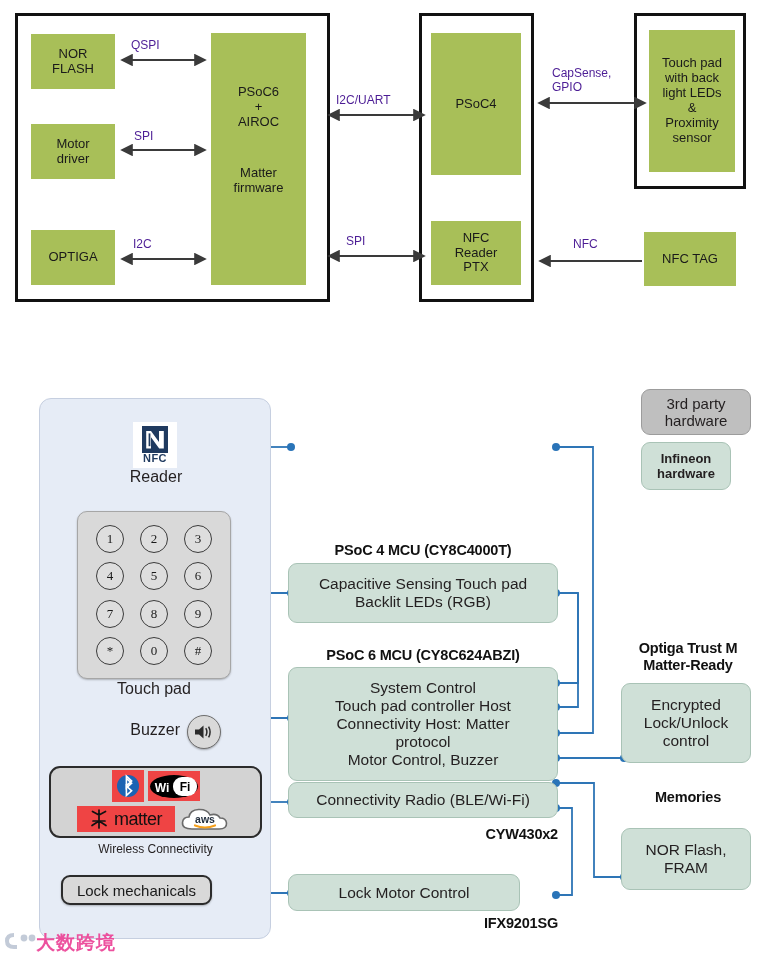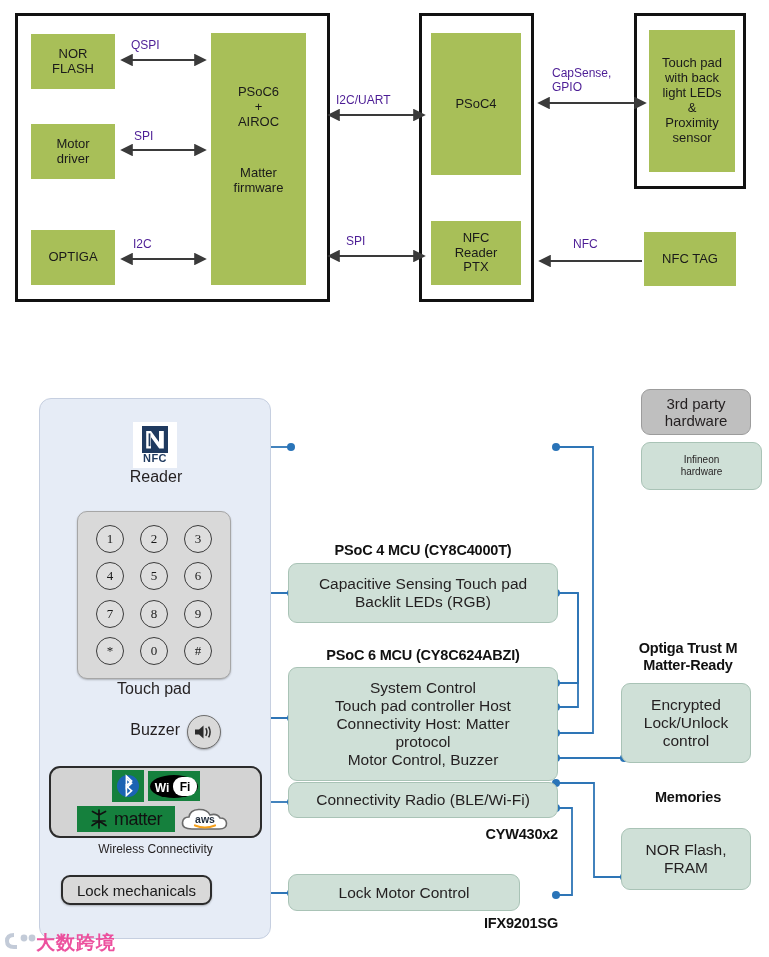--- a/index.html
+++ b/index.html
@@ -78,21 +78,21 @@
     box-shadow:0 1px 2px rgba(0,0,0,.3);
   }
 
   
   .wirelessbox{
     background:#d3d3d3;border:2.5px solid #2b2b2b;border-radius:11px;
     display:flex;flex-direction:column;align-items:center;justify-content:center;
     gap:2px;
   }
   .wrow{display:flex;align-items:center;justify-content:center;gap:4px;}
-  .chipw{background:#15803d;display:flex;align-items:center;justify-content:center;}
+  .chipw{background:#ef4444;display:flex;align-items:center;justify-content:center;}
 
   .lockmech{
     background:#d9d9d9;border:2.5px solid #2b2b2b;border-radius:9px;
     display:flex;align-items:center;justify-content:center;
     font-size:15px;color:#1a1a1a;
     box-shadow:0 1px 2px rgba(0,0,0,.25);
   }
 
   
   .conn{stroke:#2e75b6;stroke-width:1.8;fill:none;}
@@ -306,21 +306,21 @@
   <div class="abs lbl-plain" style="left:49px;top:842px;width:213px;font-size:12px;">Wireless Connectivity</div>
 
   <div class="abs lockmech" style="left:61px;top:875px;width:151px;height:30px;">
     <span>Lock mechanicals</span>
   </div>
 
   <div class="abs rbox grey" style="left:641px;top:389px;width:110px;height:46px;font-size:15px;">
     <span style="white-space:pre-line;">3rd party
 hardware</span>
   </div>
-  <div class="abs rbox green2" style="left:641px;top:442px;width:121px;height:48px;font-size:10px;">
+  <div class="abs rbox green2" style="left:641px;top:442px;width:90px;height:48px;font-size:13px;font-weight:bold;">
     <span style="white-space:pre-line;">Infineon
 hardware</span>
   </div>
 
 
   <div class="abs lbl-bold" style="left:288px;top:542px;width:270px;">PSoC 4 MCU (CY8C4000T)</div>
   <div class="abs rbox green2" style="left:288px;top:563px;width:270px;height:60px;font-size:15.5px;">
     <span style="white-space:pre-line;">Capacitive Sensing Touch pad
 Backlit LEDs (RGB)</span>
   </div>

